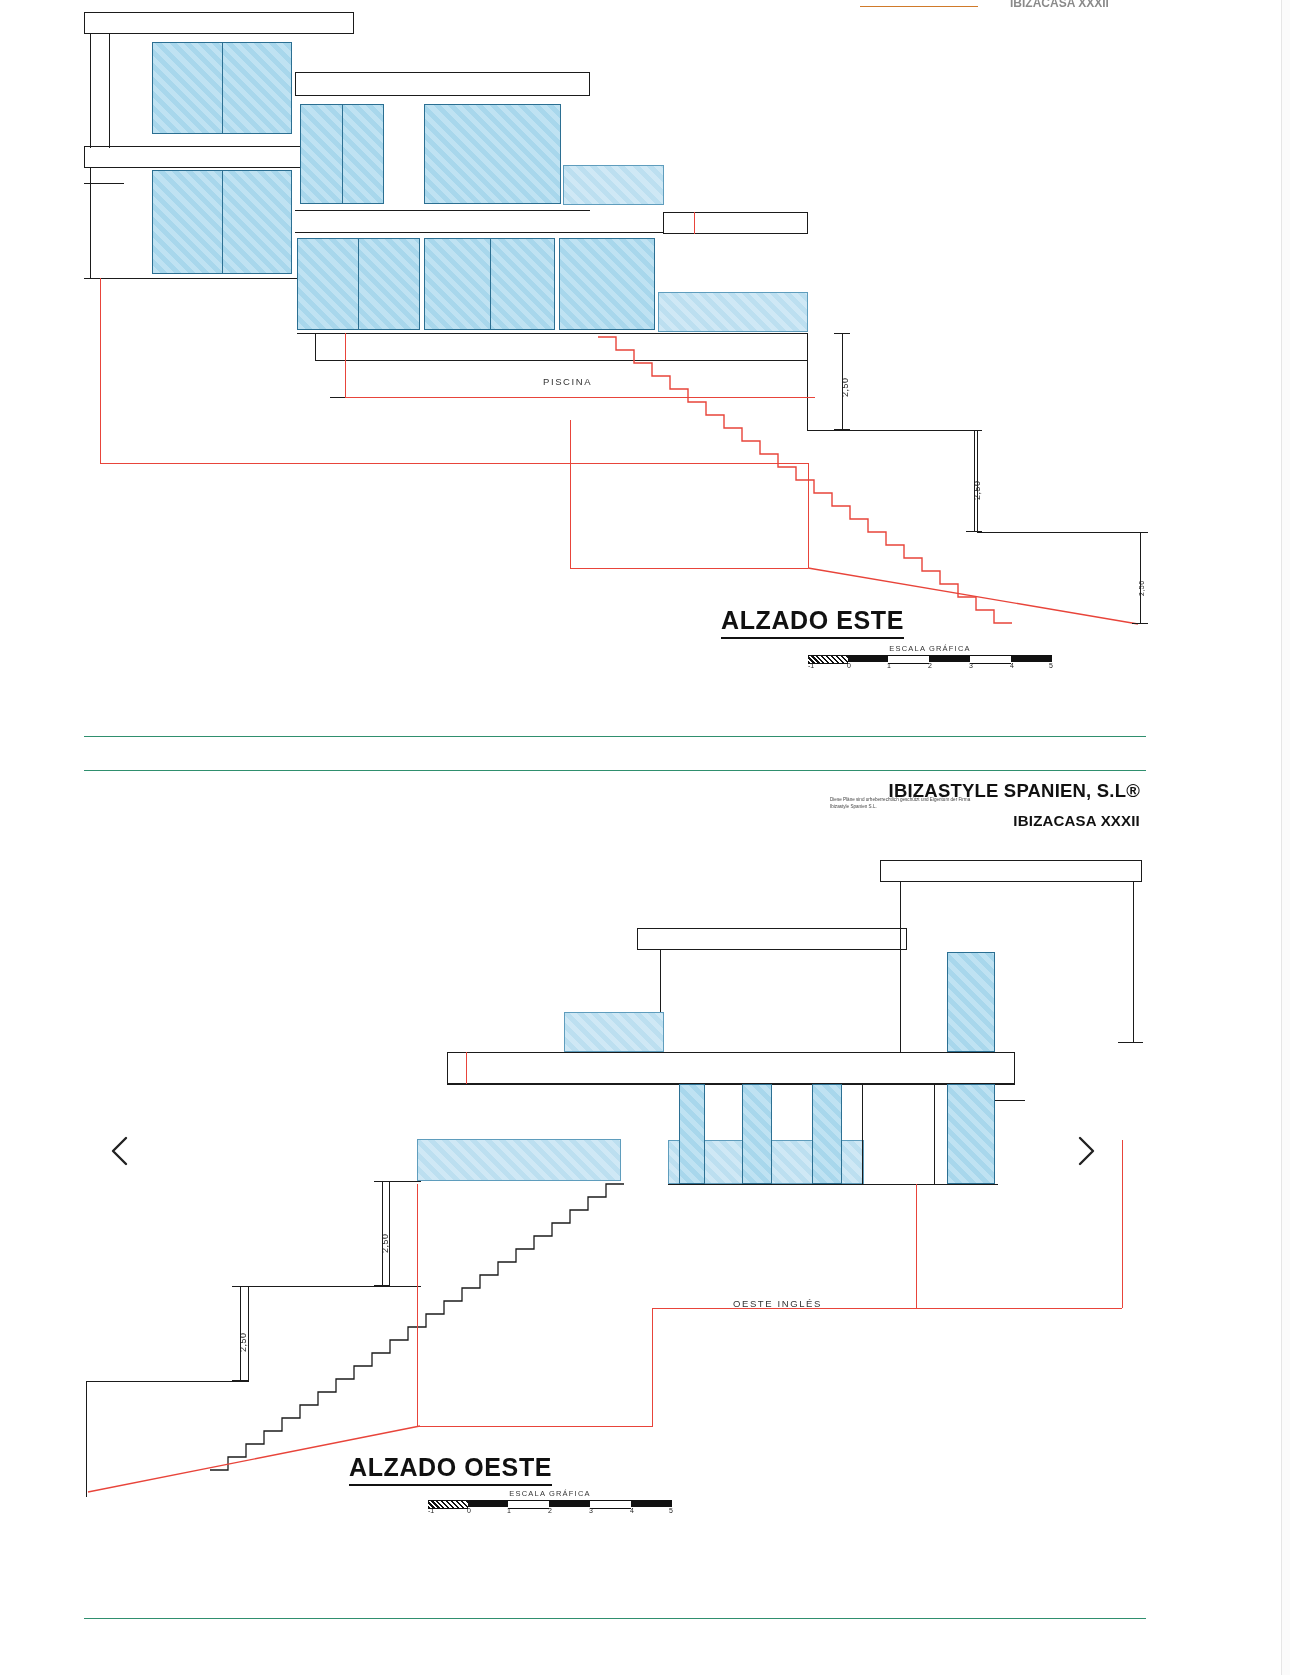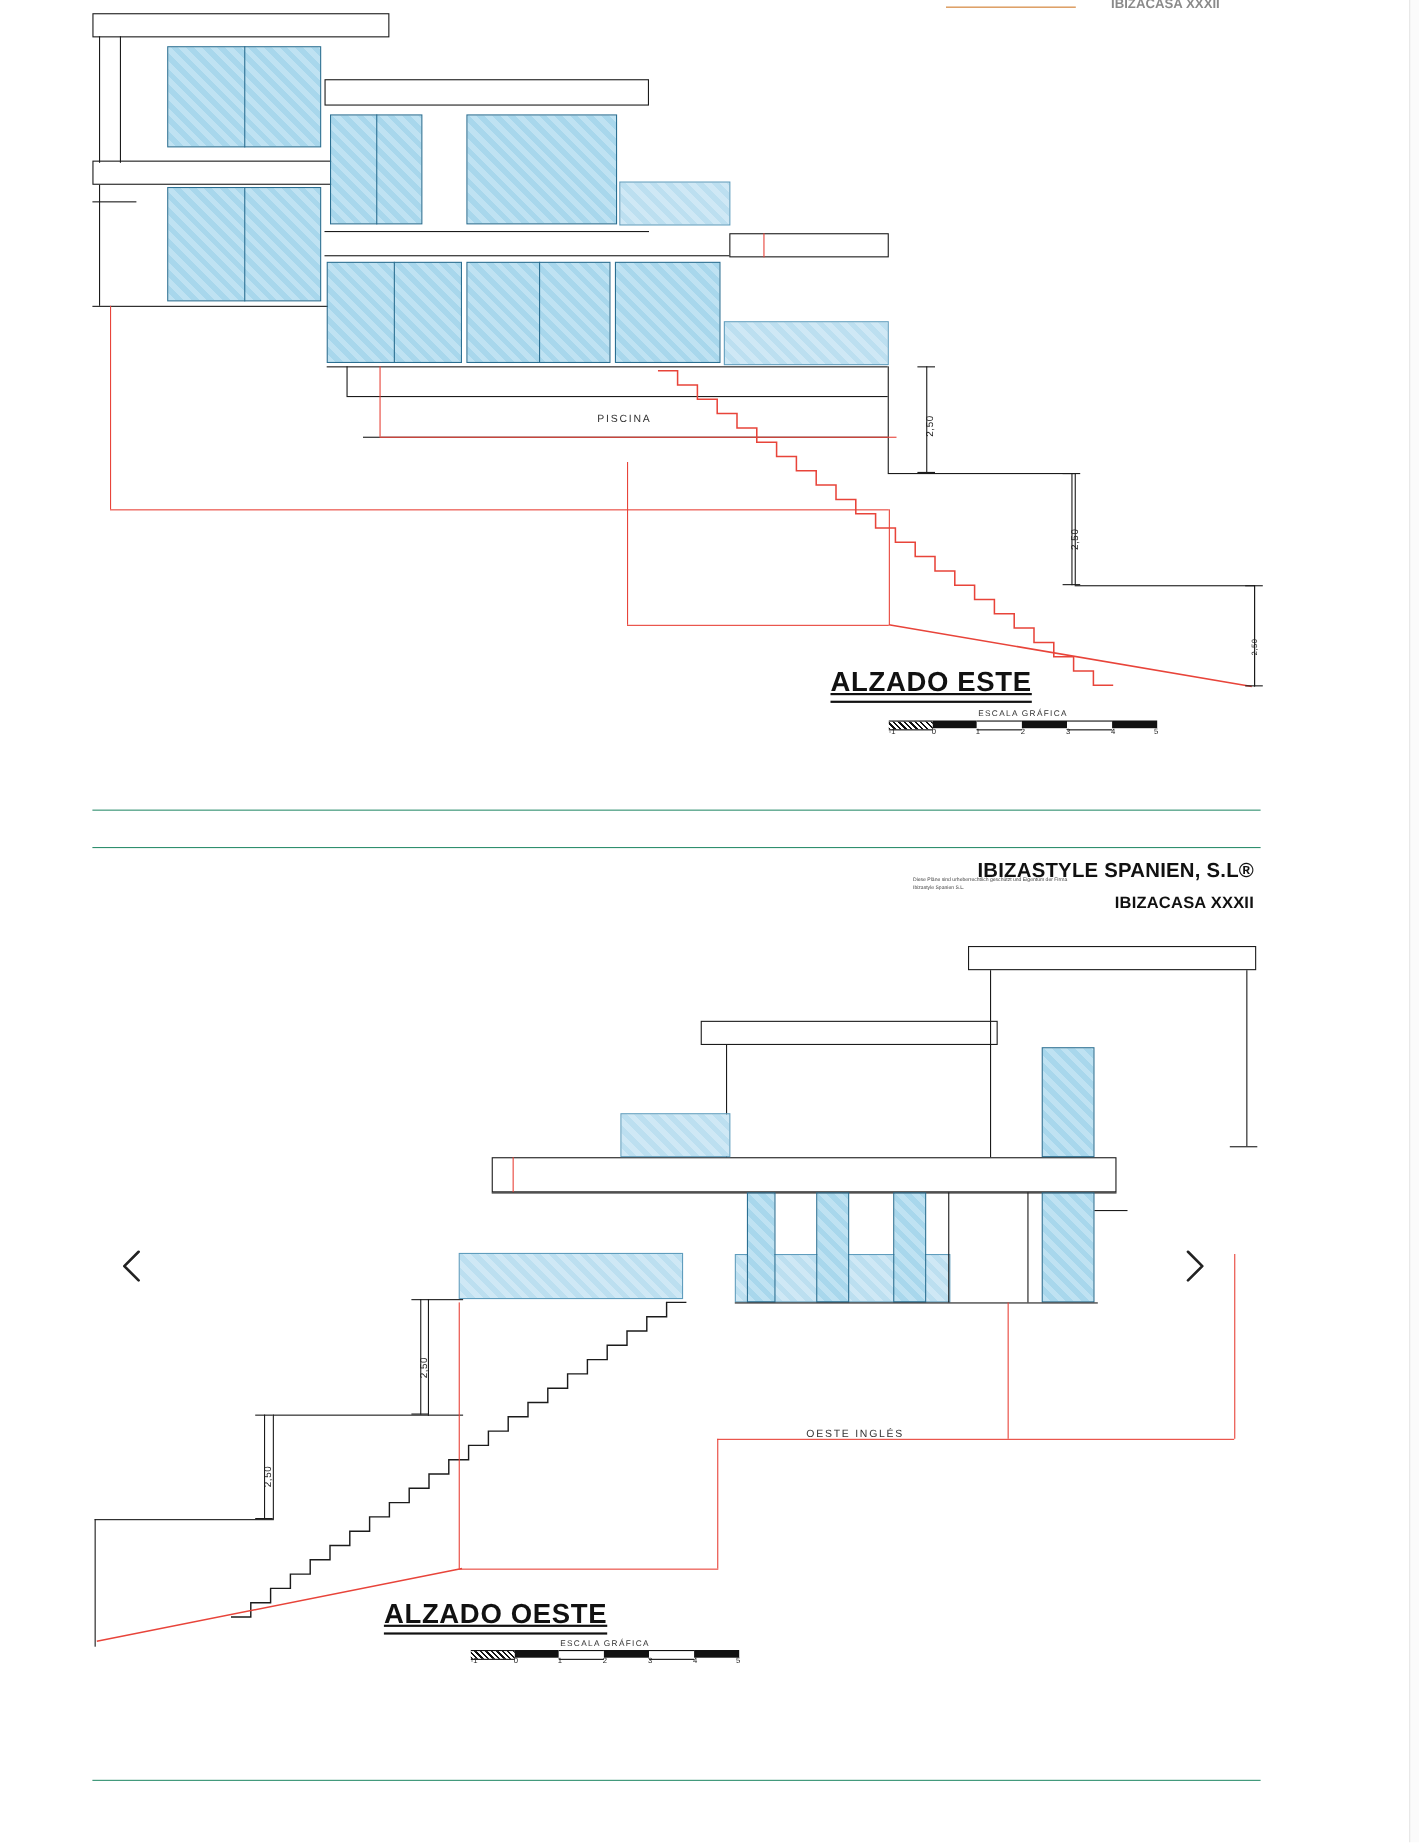--- a/index.html
+++ b/index.html
@@ -153,21 +153,21 @@
       <div class="txt" style="left:20px;top:70px;">2,50</div>
     </div>
 
     <div class="dim" style="left:1118px;top:532px;">
       <div class="bar" style="left:22px;top:0;height:92px;"></div>
       <div class="tick" style="left:14px;top:0;width:16px;"></div>
       <div class="tick" style="left:14px;top:91px;width:16px;"></div>
       <div class="txt" style="left:20px;top:64px;font-size:7px;">2,50</div>
     </div>
 
-    <div class="title" style="left:755px;top:606px;text-decoration:underline;">ALZADO ESTE</div>
+    <div class="title" style="left:721px;top:606px;">ALZADO ESTE</div>
 
     <div class="scalewrap" style="left:808px;top:644px;width:244px;">
       <div class="cap">ESCALA GRÁFICA</div>
       <div class="scalebar">
         <div class="seg hatch" style="left:0;width:40px;"></div>
         <div class="seg blk" style="left:40px;width:40px;"></div>
         <div class="seg emp" style="left:80px;width:41px;"></div>
         <div class="seg blk" style="left:121px;width:41px;"></div>
         <div class="seg emp" style="left:162px;width:41px;"></div>
         <div class="seg blk" style="left:203px;width:41px;"></div>
@@ -252,21 +252,21 @@
       <div class="tick" style="left:14px;top:104px;width:16px;"></div>
       <div class="txt" style="left:20px;top:72px;">2,50</div>
     </div>
     <div class="dim" style="left:218px;top:1286px;">
       <div class="bar" style="left:22px;top:0;height:95px;"></div>
       <div class="tick" style="left:14px;top:0;width:16px;"></div>
       <div class="tick" style="left:14px;top:94px;width:16px;"></div>
       <div class="txt" style="left:20px;top:66px;">2,50</div>
     </div>
 
-    <div class="title" style="left:349px;top:1453px;text-decoration:underline;">ALZADO OESTE</div>
+    <div class="title" style="left:349px;top:1453px;">ALZADO OESTE</div>
 
     <div class="scalewrap" style="left:428px;top:1489px;width:244px;">
       <div class="cap">ESCALA GRÁFICA</div>
       <div class="scalebar">
         <div class="seg hatch" style="left:0;width:40px;"></div>
         <div class="seg blk" style="left:40px;width:40px;"></div>
         <div class="seg emp" style="left:80px;width:41px;"></div>
         <div class="seg blk" style="left:121px;width:41px;"></div>
         <div class="seg emp" style="left:162px;width:41px;"></div>
         <div class="seg blk" style="left:203px;width:41px;"></div>

